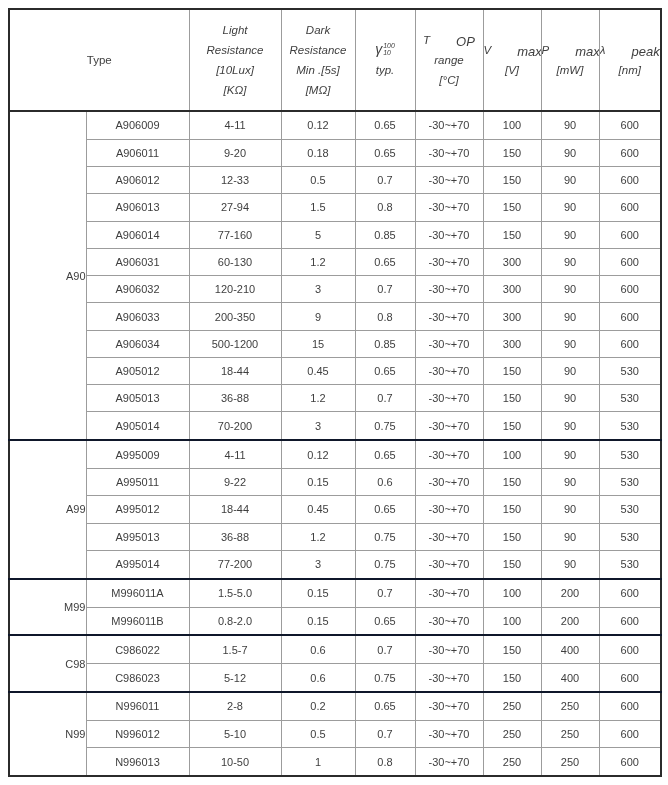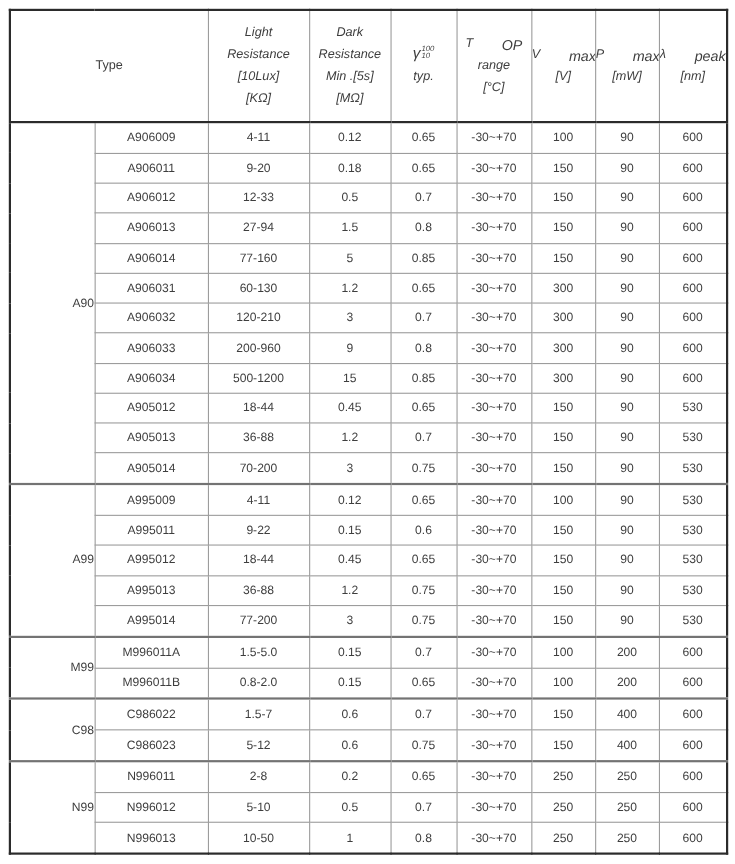--- a/index.html
+++ b/index.html
@@ -37,21 +37,21 @@
     font-size: 11px;
     overflow: hidden;
     white-space: nowrap;
   }
   thead th {
     height: 100px;
     border-bottom: 2px solid #2b2b2b;
     font-size: 11.5px;
   }
   .hline { line-height: 20px; font-style: italic; }
-  tr.group-start td { border-top: 2px solid #737373; }
+  tr.group-start td { border-top: 2px solid #0f172a; }
   td.group-cell { font-size: 11px; text-align: right; }
   sub.hsub {
     font-size: 13px;
     vertical-align: -2px;
     line-height: 0;
     margin-left: 26px;
   }
   .g-wrap { display: inline-flex; align-items: center; }
   .g-sym { font-size: 14px; line-height: 14px; }
   .g-stack {
@@ -192,21 +192,21 @@
           <td>120-210</td>
           <td>3</td>
           <td>0.7</td>
           <td>-30~+70</td>
           <td>300</td>
           <td>90</td>
           <td>600</td>
         </tr>
         <tr>
           <td>A906033</td>
-          <td>200-960</td>
+          <td>200-350</td>
           <td>9</td>
           <td>0.8</td>
           <td>-30~+70</td>
           <td>300</td>
           <td>90</td>
           <td>600</td>
         </tr>
         <tr>
           <td>A906034</td>
           <td>500-1200</td>

